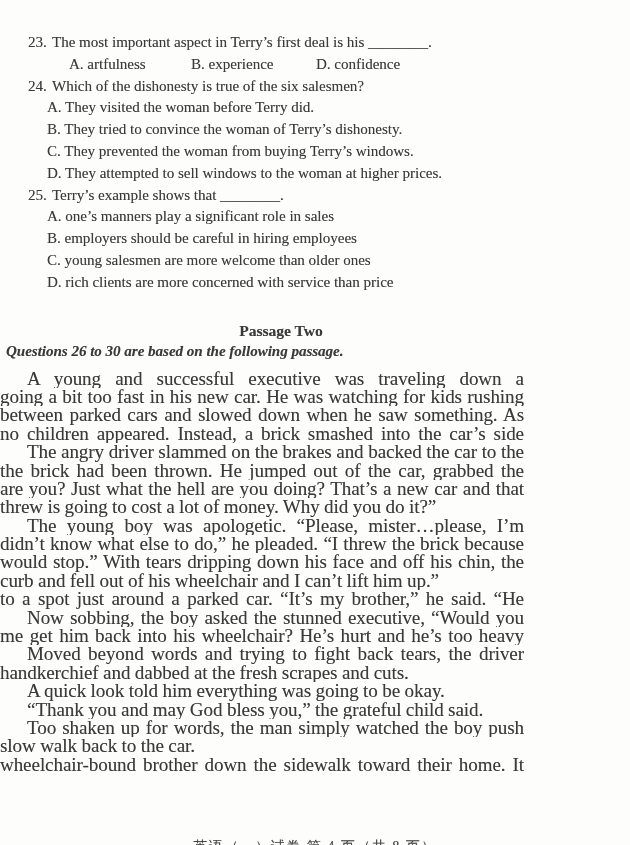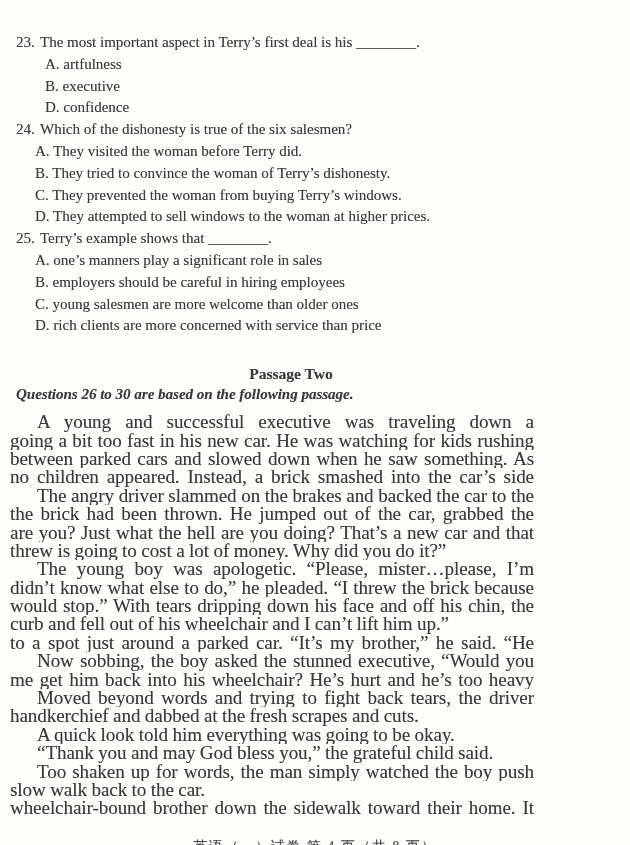--- a/index.html
+++ b/index.html
@@ -3,30 +3,30 @@
 <meta charset="utf-8">
 <style>
   html,body { margin:0; padding:0; background:#ffffff; }
   .page {
     position:relative; width:630px; height:845px; overflow:hidden;
     background:#fdfdfc; color:#3a3a3a;
     font-family:"Liberation Serif","DejaVu Serif",serif;
     text-shadow:0.2px 0.2px 0.45px rgba(70,70,70,0.45);
   }
   
-  .questions { padding:32px 36px 0 16px; font-size:15px; line-height:21.8px; }
+  .questions { padding:32px 36px 0 28px; font-size:15px; line-height:21.8px; }
   .qline { display:flex; }
   .qnum { flex:0 0 24px; width:24px; }
   .qtext { flex:1; }
   .opt { margin-left:19px; }
-  .optrow { margin-left:29px; display:flex;flex-direction:column; }
+  .optrow { margin-left:41px; display:flex; }
   .io { display:block; }
   .io-a { width:122px; } .io-b { width:125px; } .io-c { width:133px; }
   
-  .passage { padding-left:10px; width:524px; }
+  .passage { width:524px; }
   .ptitle {
     font-weight:bold; font-size:15.5px; line-height:20px;
     text-align:center; position:relative; left:19px; margin-top:27px;
   }
   .pinstr { font-weight:bold; font-size:15px; line-height:19px; margin:1px 0 0 6px;font-style:italic; }
   .paras { margin-top:9px; }
   .pline {
     font-size:19px; line-height:18.4px; height:18.4px; overflow:hidden;
     text-align:justify; text-align-last:justify;
     word-spacing:-0.2px; letter-spacing:-0.05px;
@@ -45,21 +45,21 @@
 <div class="page">
 
   <section class="questions">
 
     <div class="qline">
       <span class="qnum">23.</span>
       <span class="qtext">The most important aspect in Terry’s first deal is his ________.</span>
     </div>
     <div class="optrow">
       <span class="io io-a">A. artfulness</span>
-      <span class="io io-b">B. executive</span>
+      <span class="io io-b">B. experience</span>
       <span class="io io-d">D. confidence</span>
     </div>
 
     <div class="qline">
       <span class="qnum">24.</span>
       <span class="qtext">Which of the dishonesty is true of the six salesmen?</span>
     </div>
     <div class="opt">A. They visited the woman before Terry did.</div>
     <div class="opt">B. They tried to convince the woman of Terry’s dishonesty.</div>
     <div class="opt">C. They prevented the woman from buying Terry’s windows.</div>

